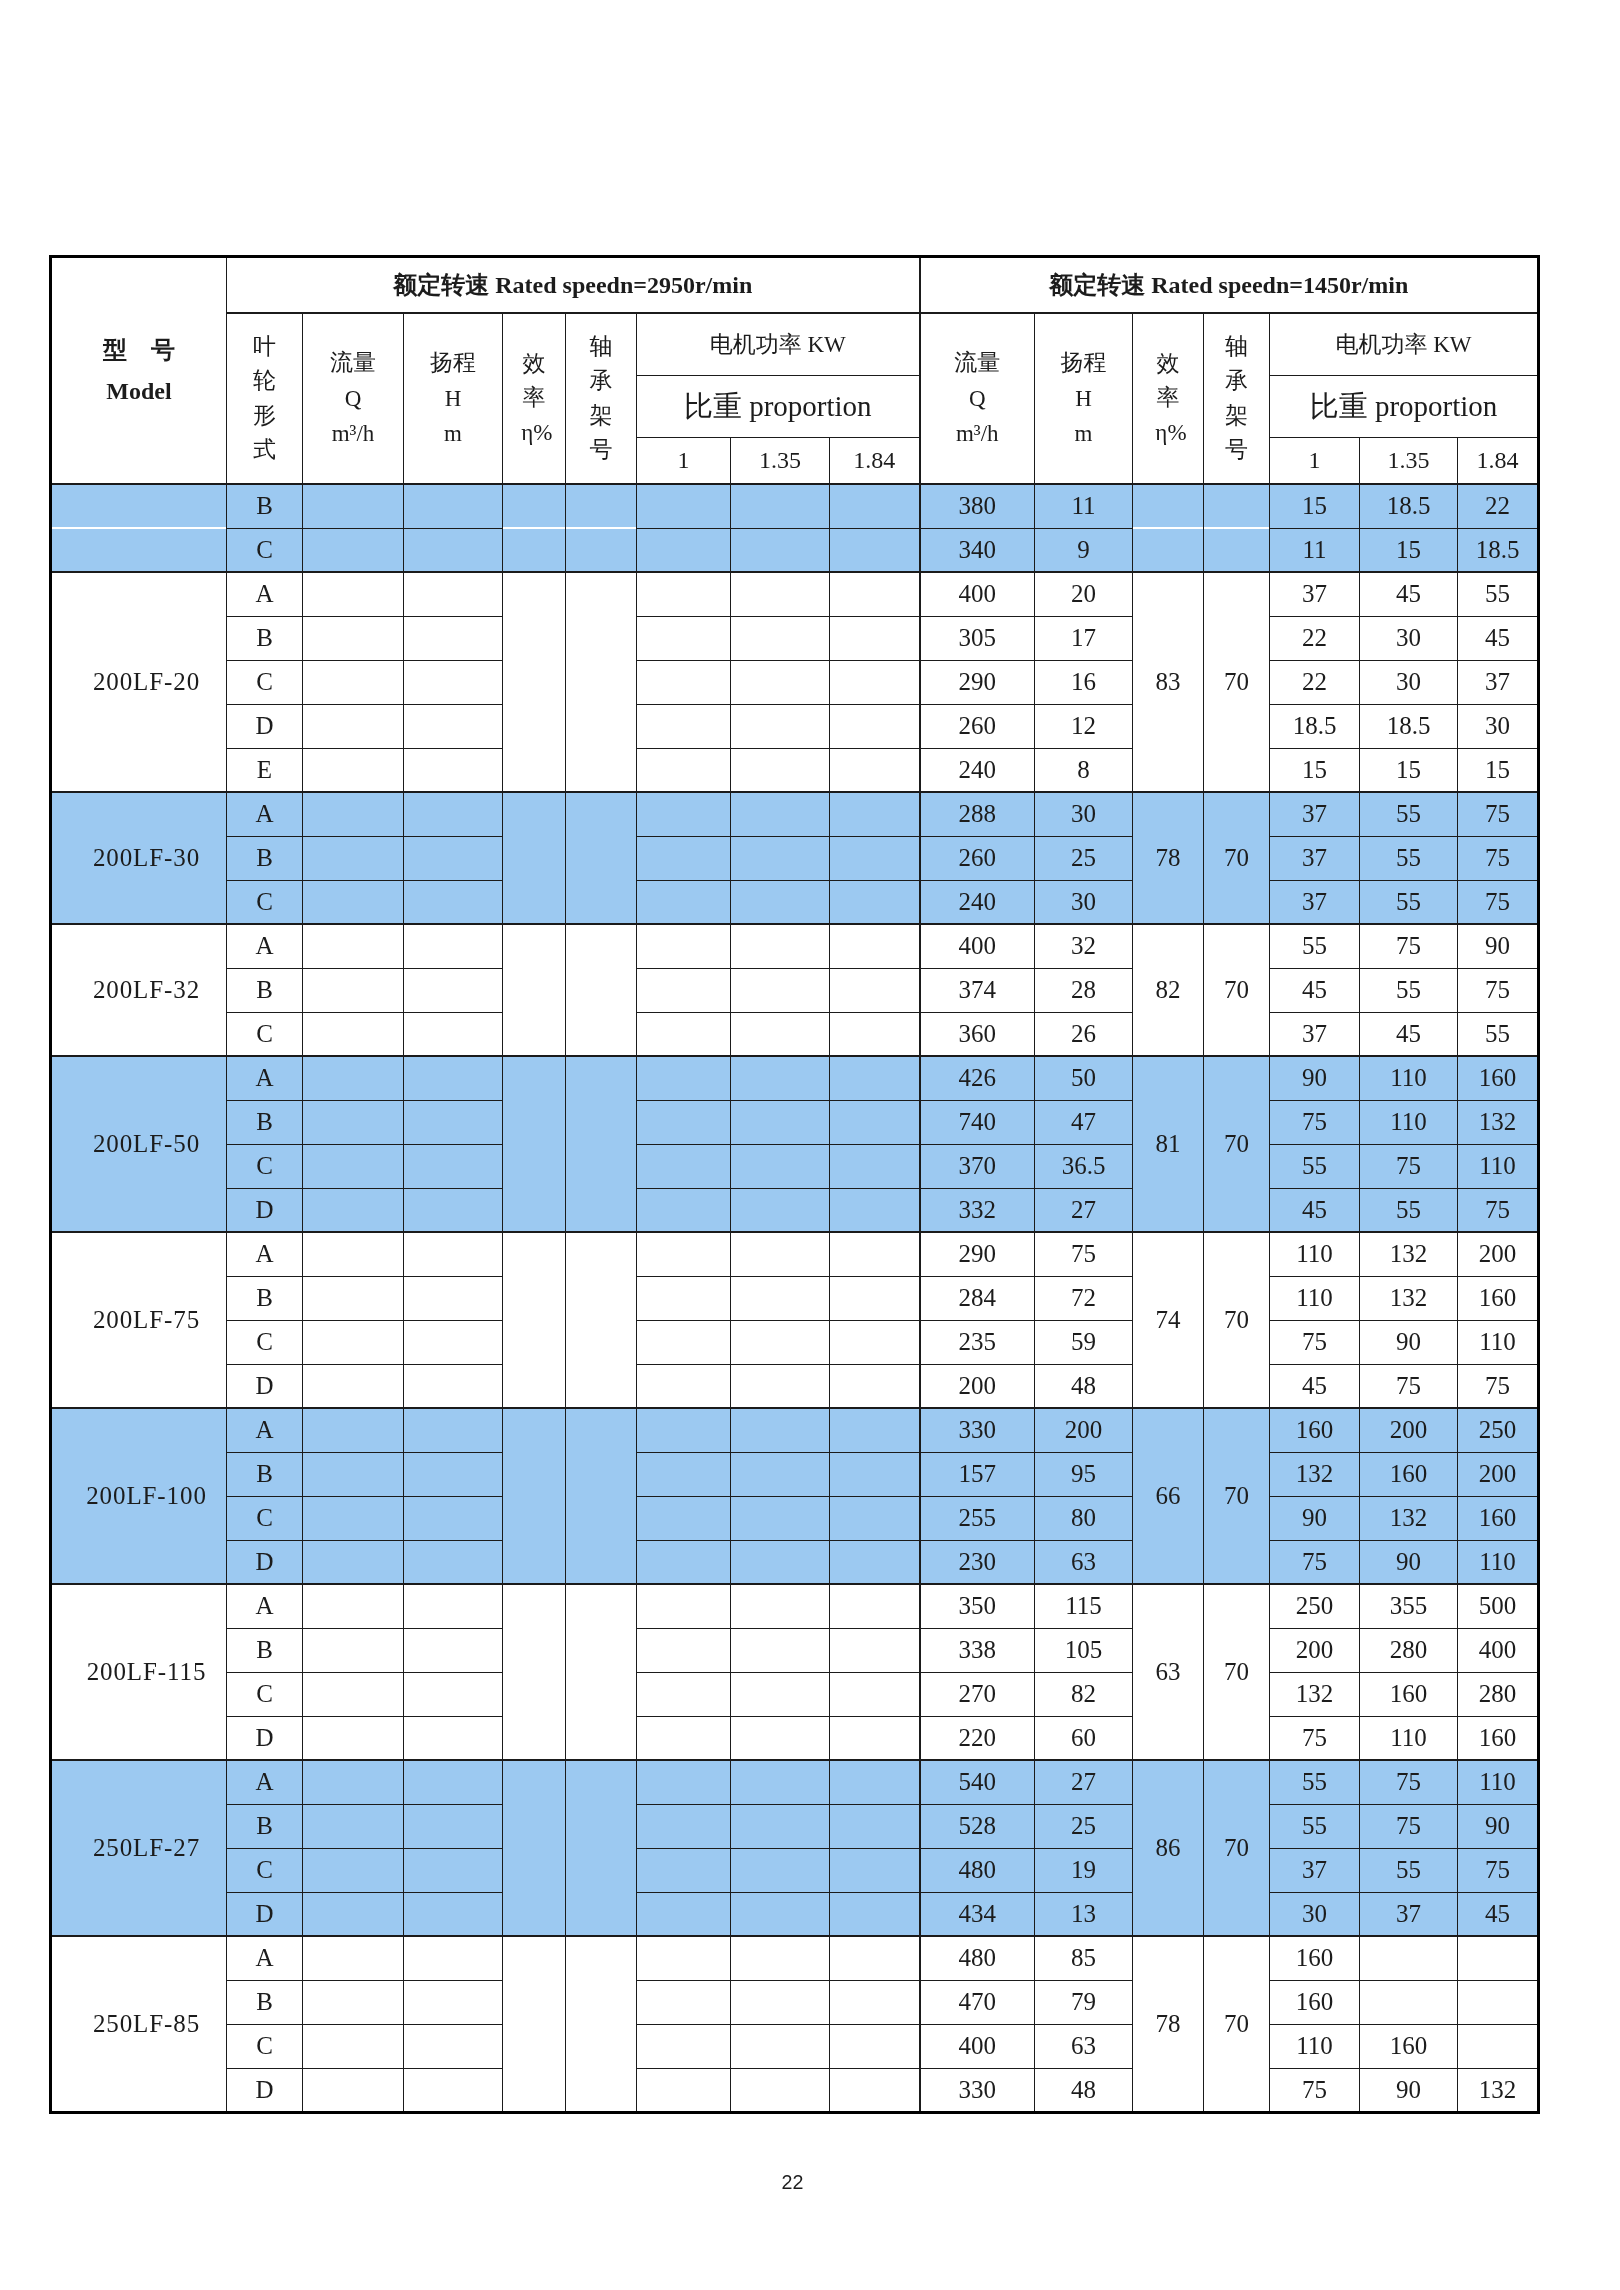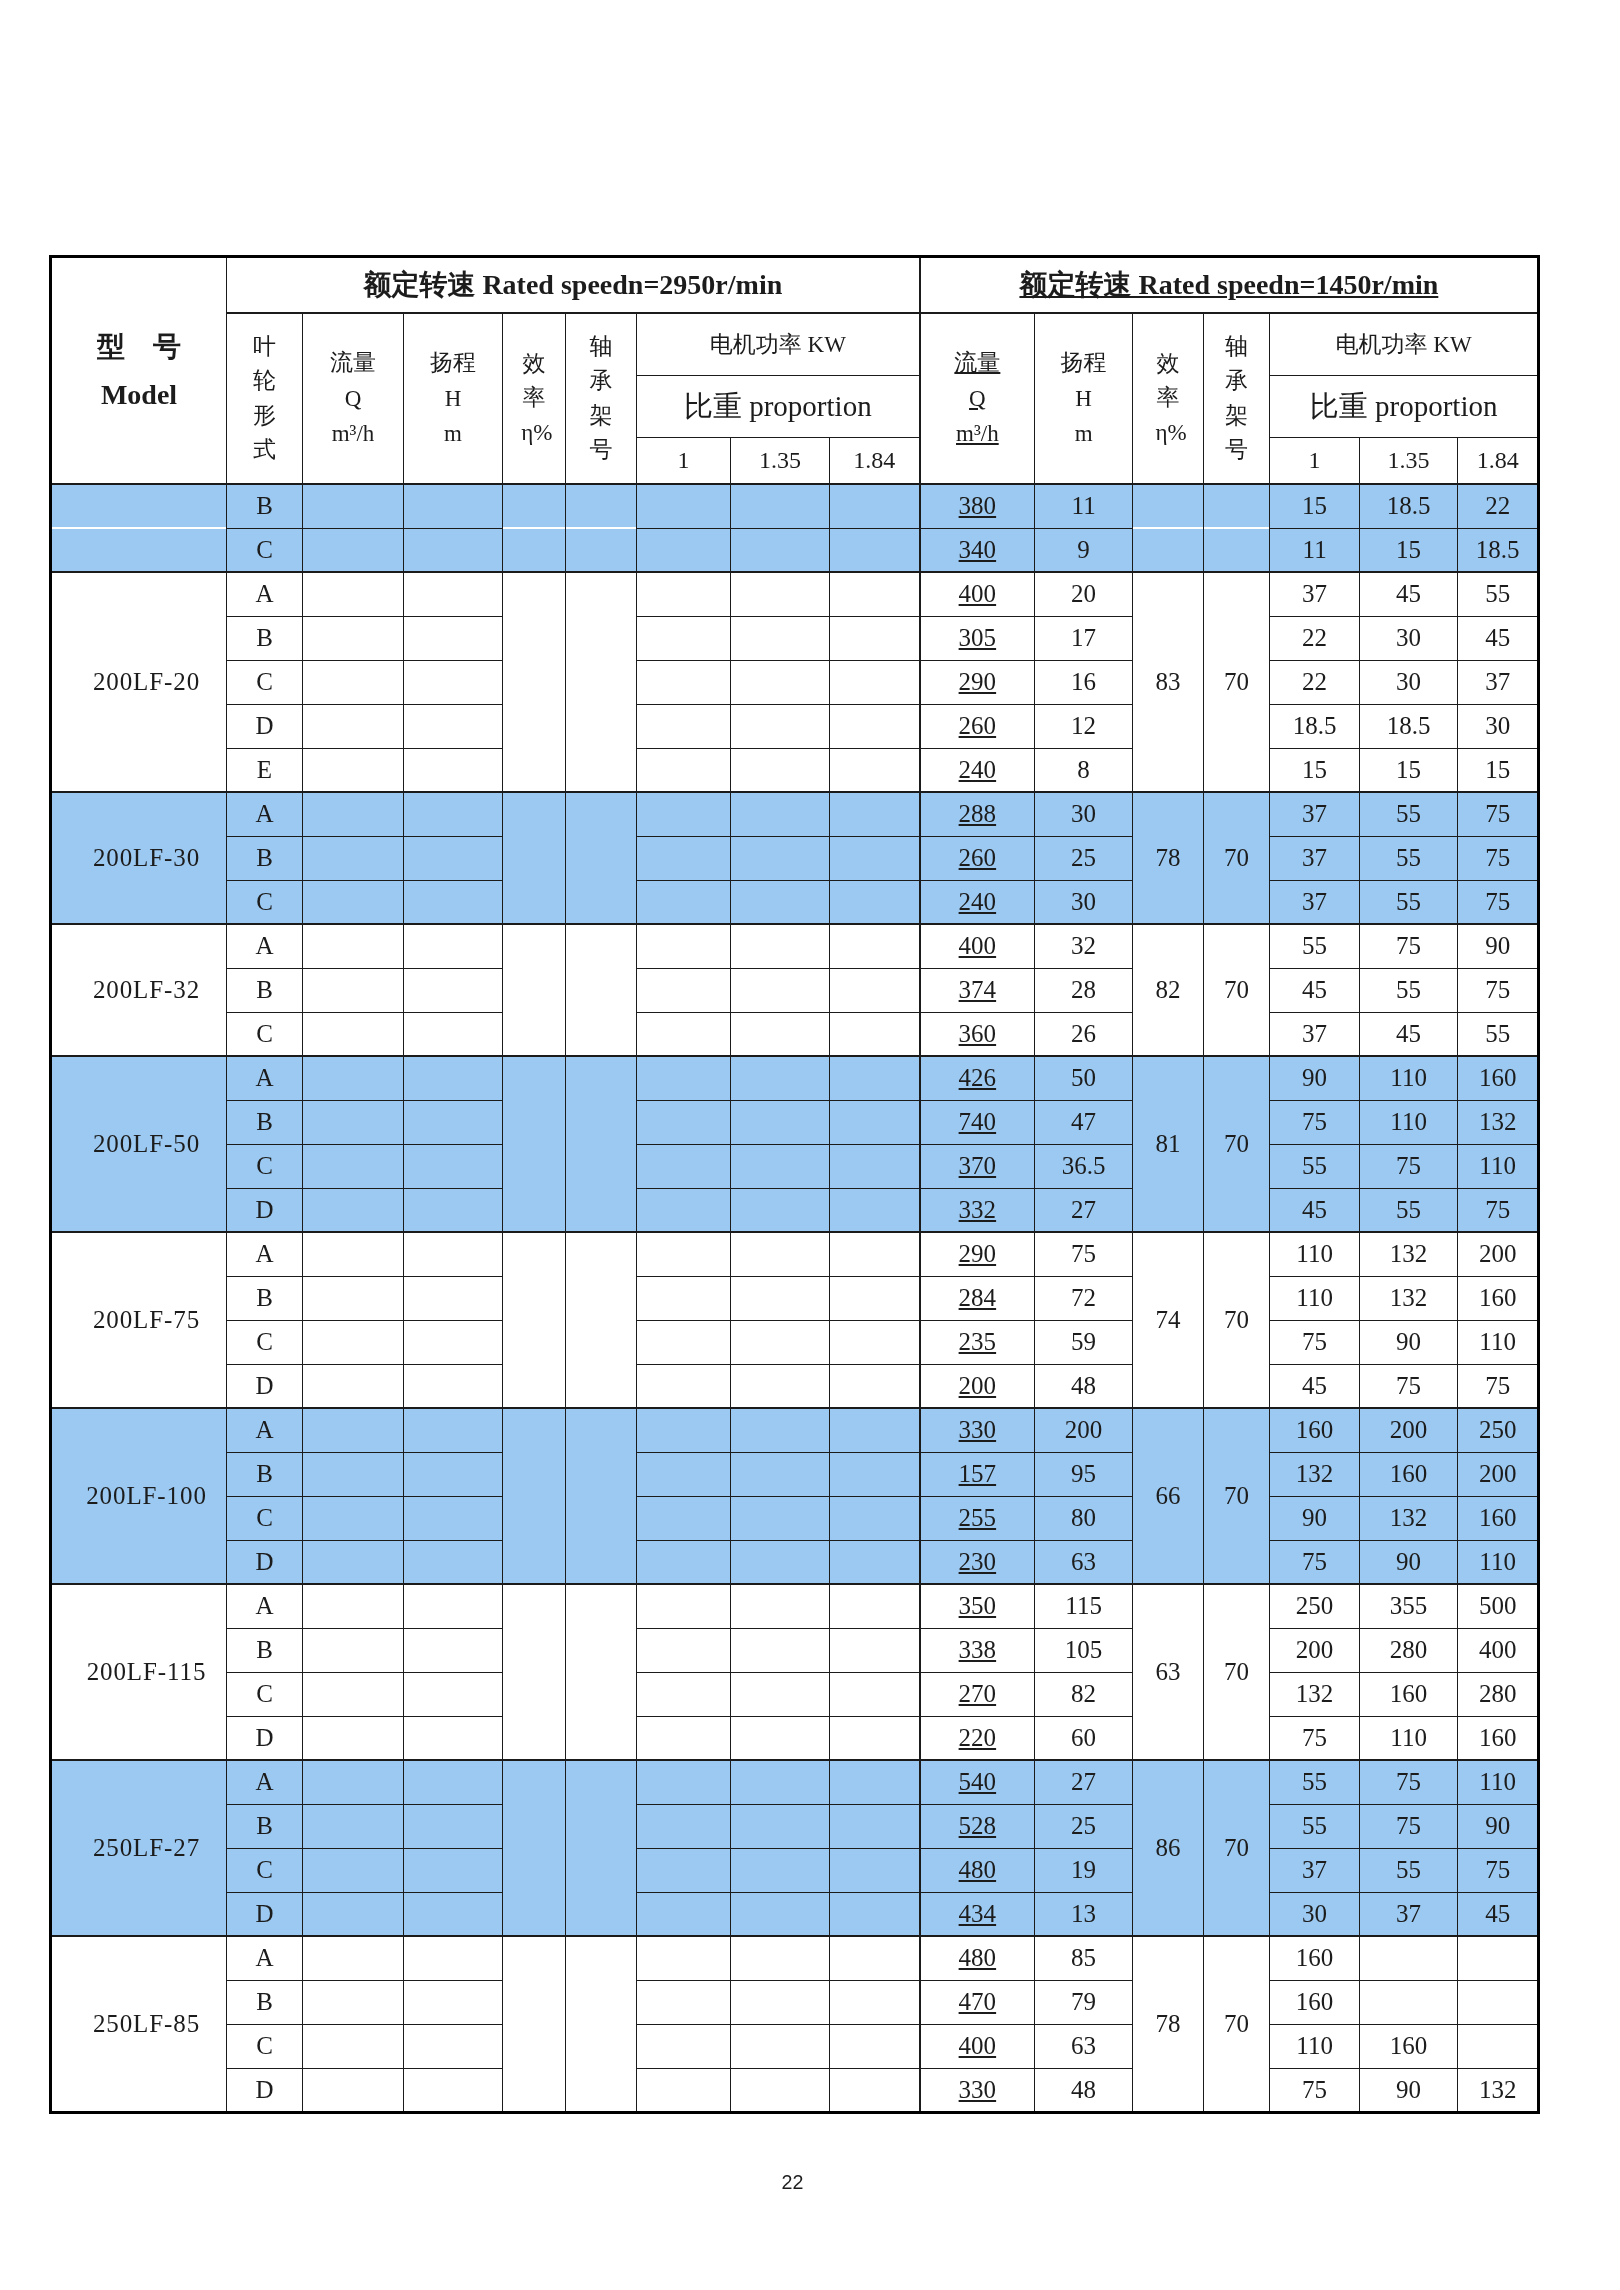--- a/index.html
+++ b/index.html
@@ -22,21 +22,21 @@
     border:1.8px solid #1b1b1b;
     padding:0;
     text-align:center;
     vertical-align:middle;
     font-weight:normal;
     overflow:hidden;
     font-size:25px;
     background:#ffffff;
   }
   
-  tr.hr-speed th{height:54px;font-weight:bold;font-size:28px;border-bottom-width:2.7px;}
+  tr.hr-speed th{height:54px;font-weight:bold;font-size:24px;border-bottom-width:2.7px;}
   tr.hr-mid th{height:61px;font-size:23px;}
   tr.hr-prop th{height:61px;font-size:29px;}
   tr.hr-ratio th{height:45px;font-size:24px;}
   th.model-h{font-size:25px;line-height:1.7;}
   .vstack{display:inline-block;width:1.1em;line-height:1.5;word-break:break-all;font-size:23px;}
   .hstack{line-height:1.55;font-size:23px;}
   .hstack .sup{font-size:23px;}
   
   tr.drow{height:44px;}
   tr.drow td{font-size:25px;}
@@ -45,21 +45,21 @@
   
   tr.blue > td{background:#9cc9f1;}
   tr.white > td{background:#ffffff;}
   
   td.split{background:linear-gradient(to bottom,
       #9cc9f1 0,#9cc9f1 calc(50% - 0.9px),
       #ffffff calc(50% - 0.9px),#ffffff calc(50% + 0.9px),
       #9cc9f1 calc(50% + 0.9px),#9cc9f1 100%) !important;}
   
   tr.gs td{border-top-width:2.7px;}
-  .hb{border-left-width:2.7px !important;text-decoration:underline;}
+  .hb{border-left-width:2.7px !important;}
   .page-number{
     position:absolute;left:49px;top:2171px;width:1487px;
     text-align:center;
     font-family:"Liberation Sans","DejaVu Sans",sans-serif;
     font-size:19.7px;color:#1c1c1c;
   }
 </style>
 </head>
 <body>
 

